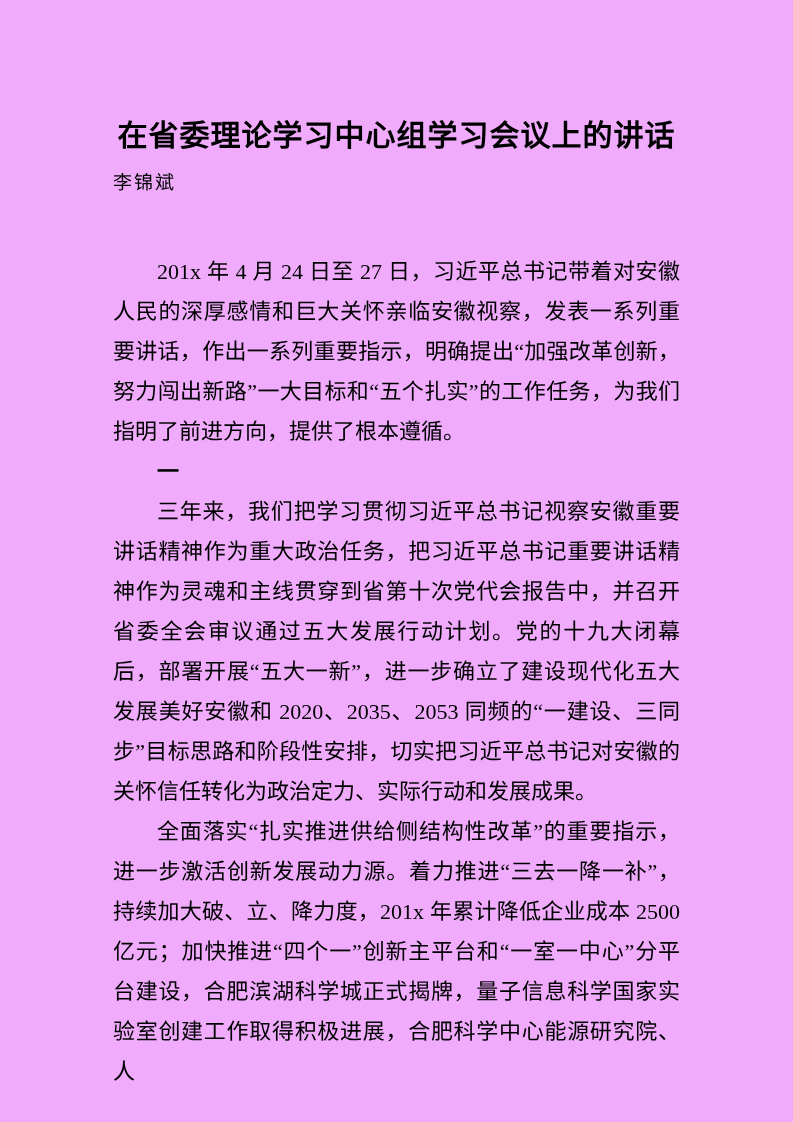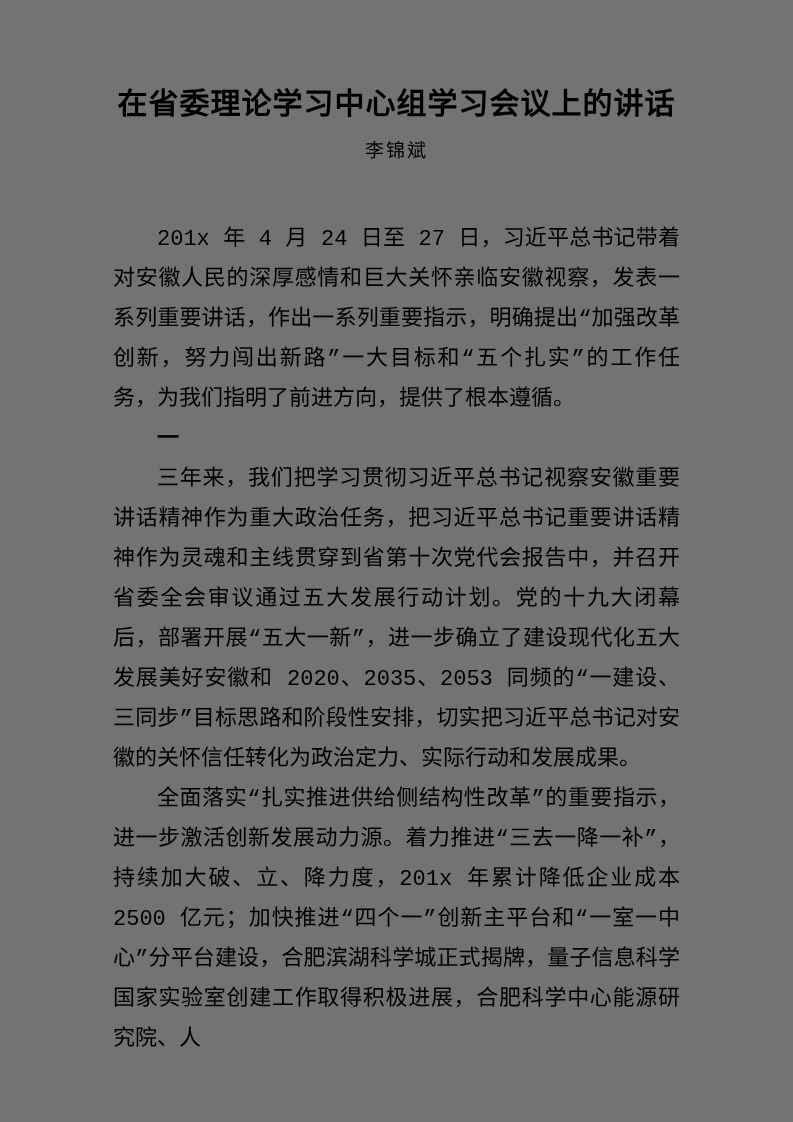--- a/index.html
+++ b/index.html
@@ -11,49 +11,47 @@
     width: 793px;
     height: 1122px;
     overflow: hidden;
     font-family: "Liberation Serif", "DejaVu Serif", serif;
     color: #000000;
   }
   .page {
     box-sizing: border-box;
     width: 793px;
     height: 1122px;
-    padding: 84px 113px 0 113px;
-    background: #737373;
+    padding: 116px 113px 0 113px;
+    background: #f0abfc;
   }
   .doc-title {
     margin: 0;
     font-size: 30px;
     line-height: 40px;
     font-weight: bold;
     text-align: center;
     font-family: "Liberation Sans", "DejaVu Sans", sans-serif;
     letter-spacing: 1px;
   }
   .doc-author {
     margin: 14px 0 0 0;
     font-size: 19px;
     line-height: 26px;
-    text-align: center;
     letter-spacing: 2px;
   }
   .doc-body {
     margin-top: 56px;
     font-size: 22px;
     line-height: 40px;
     text-align: justify;
   }
   .doc-body p {
     margin: 0;
     text-indent: 2em;
-    font-family: Liberation Mono, monospace;
   }
   .section-heading {
     font-weight: bold;
   }
 </style>
 </head>
 <body>
 
 <div class="page">
   <h1 class="doc-title">在省委理论学习中心组学习会议上的讲话</h1>

